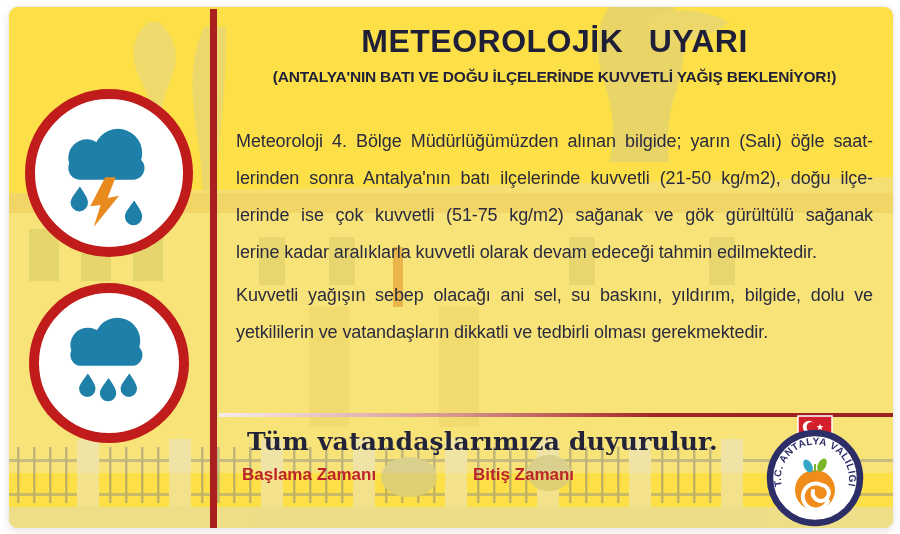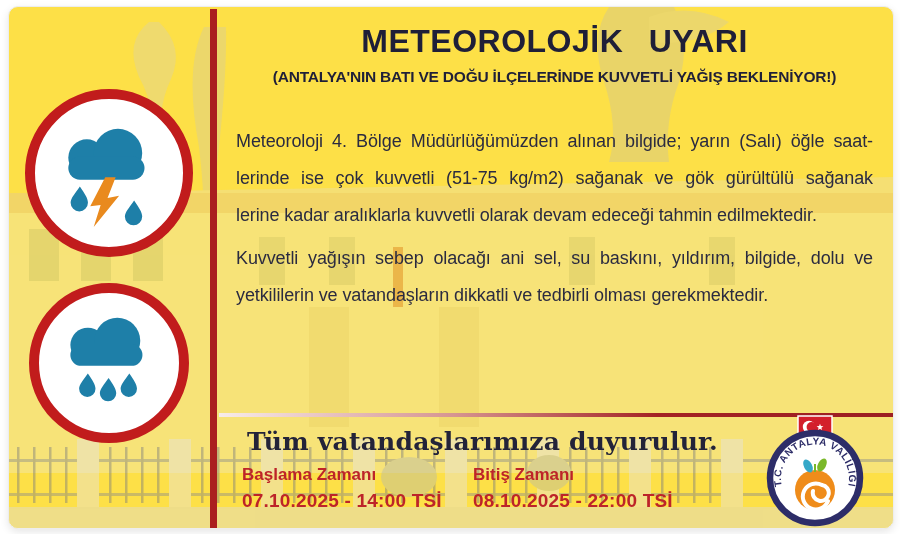--- a/index.html
+++ b/index.html
@@ -158,41 +158,40 @@
         <path fill="#1e7fa8" d="M69,60 C73,66 76,70 76,74 A7.5,7.5 0 1 1 61,74 C61,70 65,66 69,60 Z"></path>
       </svg>
     </div>
 
     <div class="content">
       <div class="title">METEOROLOJİK UYARI</div>
       <div class="subtitle">(ANTALYA'NIN BATI VE DOĞU İLÇELERİNDE KUVVETLİ YAĞIŞ BEKLENİYOR!)</div>
 
       <div class="para p1">
         <div class="line">Meteoroloji 4. Bölge Müdürlüğümüzden alınan bilgide; yarın (Salı) öğle saat-</div>
+        <div class="line">lerinden sonra Antalya'nın batı ilçelerinde kuvvetli (21-50 kg/m2), doğu ilçe-</div>
         <div class="line">lerinde ise çok kuvvetli (51-75 kg/m2) sağanak ve gök gürültülü sağanak</div>
         <div class="line last">lerine kadar aralıklarla kuvvetli olarak devam edeceği tahmin edilmektedir.</div>
       </div>
 
       <div class="para p2">
         <div class="line">Kuvvetli yağışın sebep olacağı ani sel, su baskını, yıldırım, bilgide, dolu ve</div>
         <div class="line last">yetkililerin ve vatandaşların dikkatli ve tedbirli olması gerekmektedir.</div>
       </div>
     </div>
 
     <div class="divider"></div>
 
     <div class="announce">Tüm vatandaşlarımıza duyurulur.</div>
 
     <div class="time-col time-start">
       <div class="time-label">Başlama Zamanı</div>
-      <div class="time-value">07.10.2025 - 14:00 TSİ</div>
     </div>
     <div class="time-col time-end">
       <div class="time-label">Bitiş Zamanı</div>
-      <div class="time-value">08.10.2025 - 22:00 TSİ</div>
     </div>
 
     <svg class="gov-logo" viewBox="0 0 124 114">
 
       <g>
         <rect x="45" y="2" width="34" height="22" fill="#d31f2b" stroke="#ffffff" stroke-width="1.5"></rect>
         <circle cx="56" cy="13" r="6.2" fill="#ffffff"></circle>
         <circle cx="58.6" cy="13" r="5" fill="#d31f2b"></circle>
         <polygon fill="#ffffff" points="67,9.8 67.9,12.1 70.4,12.2 68.4,13.7 69.1,16.1 67,14.7 64.9,16.1 65.6,13.7 63.6,12.2 66.1,12.1"></polygon>
       </g>

